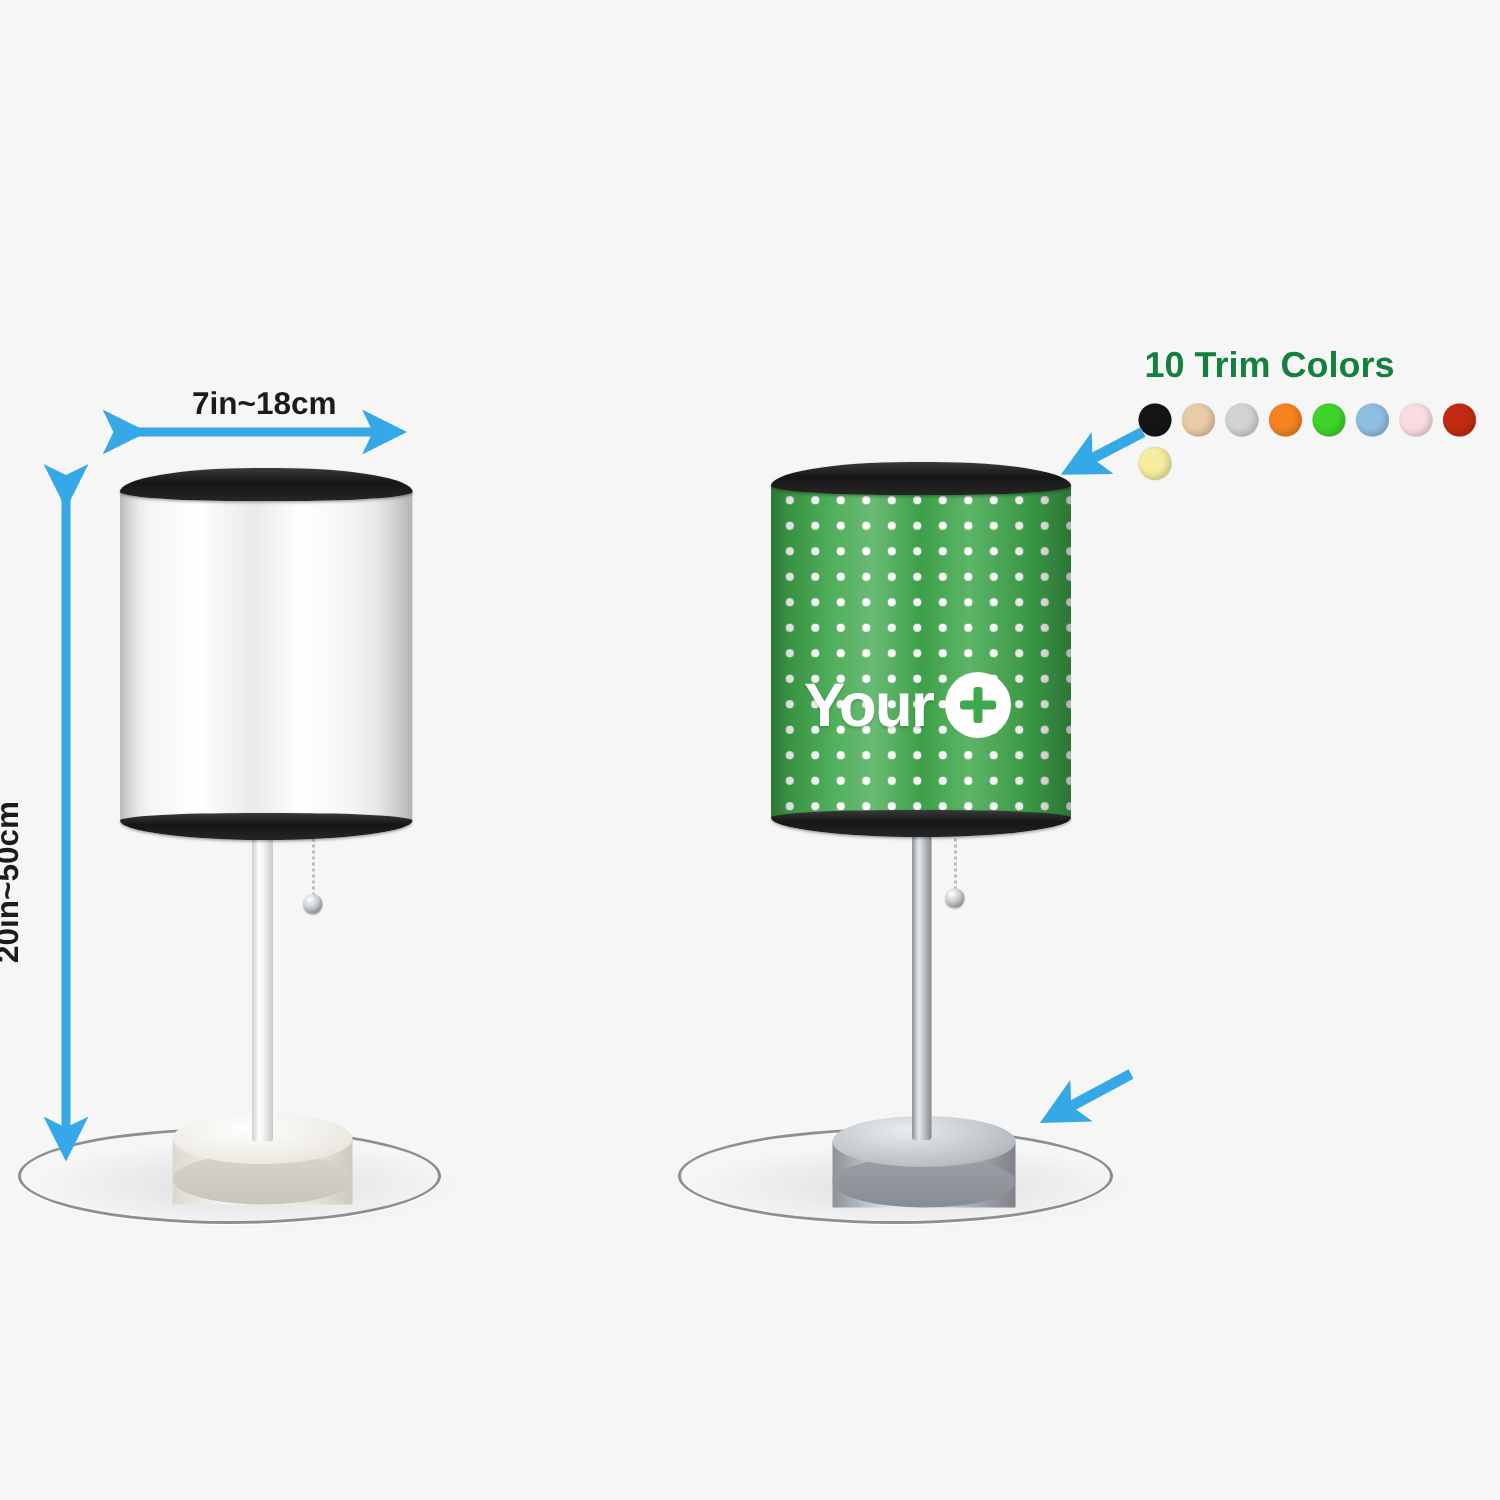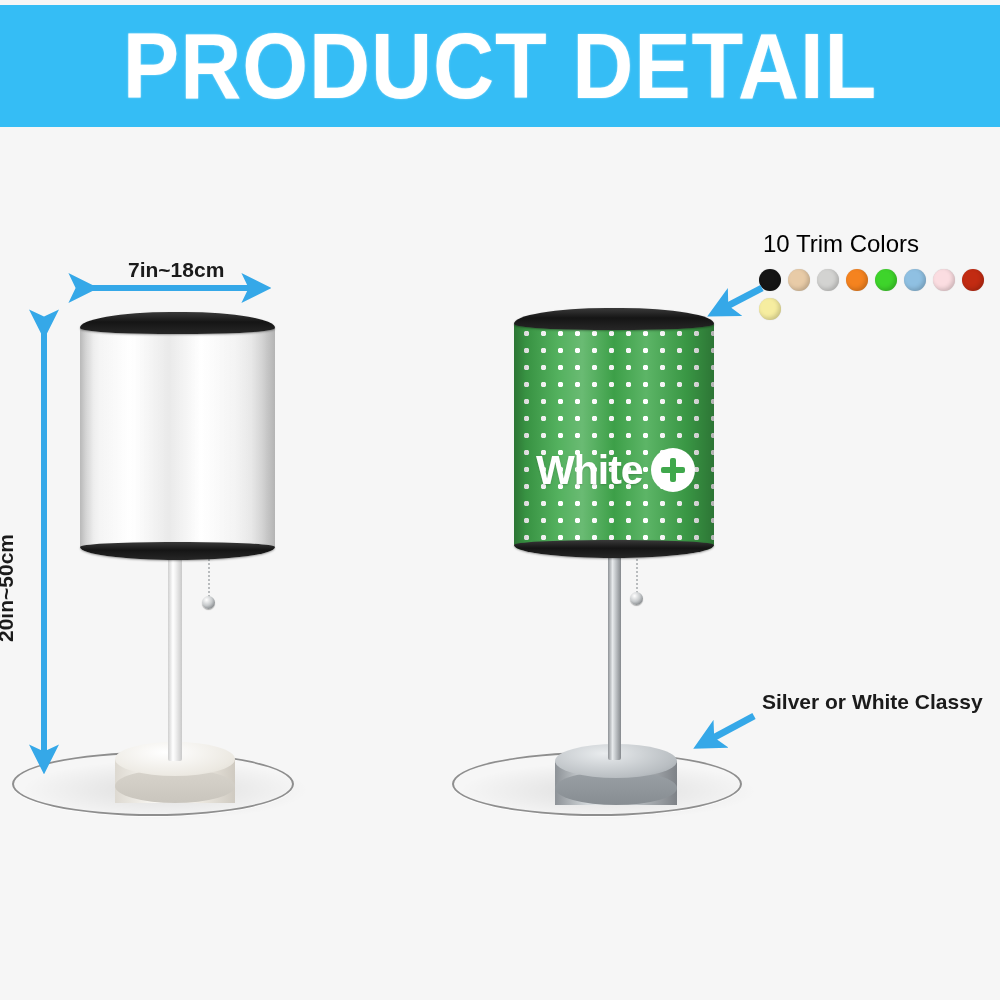--- a/index.html
+++ b/index.html
@@ -153,22 +153,22 @@
     font-size:21px;
     font-weight:bold;
     white-space:nowrap;
   }
   .label-vert{
     transform-origin:left bottom;
     transform:rotate(-90deg);
   }
   .label-trim{
     position:absolute;
-    color:#000000;
-    font-size:24px;font-weight:normal;white-space:nowrap;
+    color:#15803d;
+    font-size:24px;font-weight:bold;white-space:nowrap;
   }
 
   
   #arrows{position:absolute;left:0;top:0;width:1000px;height:1000px;pointer-events:none;}
 
   
   .swatches{position:absolute;display:flex;flex-wrap:wrap;width:250px;gap:7px;}
   .swatch{
     width:22px;height:22px;border-radius:50%;
     box-shadow:inset -2px -2px 4px rgba(0,0,0,.18), 0 0 1px rgba(0,0,0,.18);
@@ -177,23 +177,20 @@
   .shadow-ellipse{
     position:absolute;border-radius:50%;
     background:radial-gradient(ellipse at center, rgba(0,0,0,.10), rgba(0,0,0,0) 70%);
   }
 </style>
 </head>
 <body>
 
 <div id="stage" style="background: rgb(246, 246, 246);">
 
-  <div class="banner" style="background: rgb(53, 189, 245);">
-    <div class="banner-title" style="color: rgb(255, 255, 255);">PRODUCT DETAIL</div>
-  </div>
 
   <div class="lamp" style="left:0;top:0;width:330px;height:1000px;">
 
     <div class="shadow-ellipse" style="left:20px;top:760px;width:290px;height:60px;"></div>
 
     <div class="cord" style="left:12px;top:752px;width:278px;height:60px;"></div>
 
     <div class="base base-white" style="left:115px;top:742px;width:120px;height:62px;">
       <div class="base-side"></div>
       <div class="base-bottom"></div>
@@ -231,37 +228,36 @@
     <div class="chain" style="left:196px;top:552px;height:44px;"></div>
     <div class="chain-bead" style="left:190px;top:592px;"></div>
 
     <div class="shade-wrap" style="left:74px;top:308px;width:200px;height:250px;">
       <div class="shade-body shade-green" style="top: 11px; bottom: 8px; background-color: rgb(64, 168, 76);">
         <div class="shine"></div>
       </div>
 
       <div class="design-text" style="left:22px;top:140px;font-size:41px;">
         <div class="design-row">
-          <span>White</span>
+          <span>Your</span>
           <span class="plus-badge" style="background: rgb(255, 255, 255);"></span>
         </div>
       </div>
 
       <div class="trim trim-top"></div>
       <div class="trim trim-bot"></div>
     </div>
   </div>
 
   <div class="label" style="left:128px;top:258px;">7in~18cm</div>
 
   <div class="label label-vert" style="left:18px;top:618px;">20in~50cm</div>
 
   <div class="label-trim" style="left:763px;top:230px;">10 Trim Colors</div>
 
-  <div class="label" style="left:762px;top:690px;">Silver or White Classy</div>
 
   <div class="swatches" style="left:759px;top:269px;">
     <div class="swatch" style="background: rgb(21, 21, 21);"></div>
     <div class="swatch" style="background: rgb(232, 203, 167);"></div>
     <div class="swatch" style="background: rgb(211, 211, 209);"></div>
     <div class="swatch" style="background: rgb(245, 131, 31);"></div>
     <div class="swatch" style="background: rgb(62, 212, 43);"></div>
     <div class="swatch" style="background: rgb(143, 192, 226);"></div>
     <div class="swatch" style="background: rgb(251, 221, 225);"></div>
     <div class="swatch" style="background: rgb(194, 43, 18);"></div>

